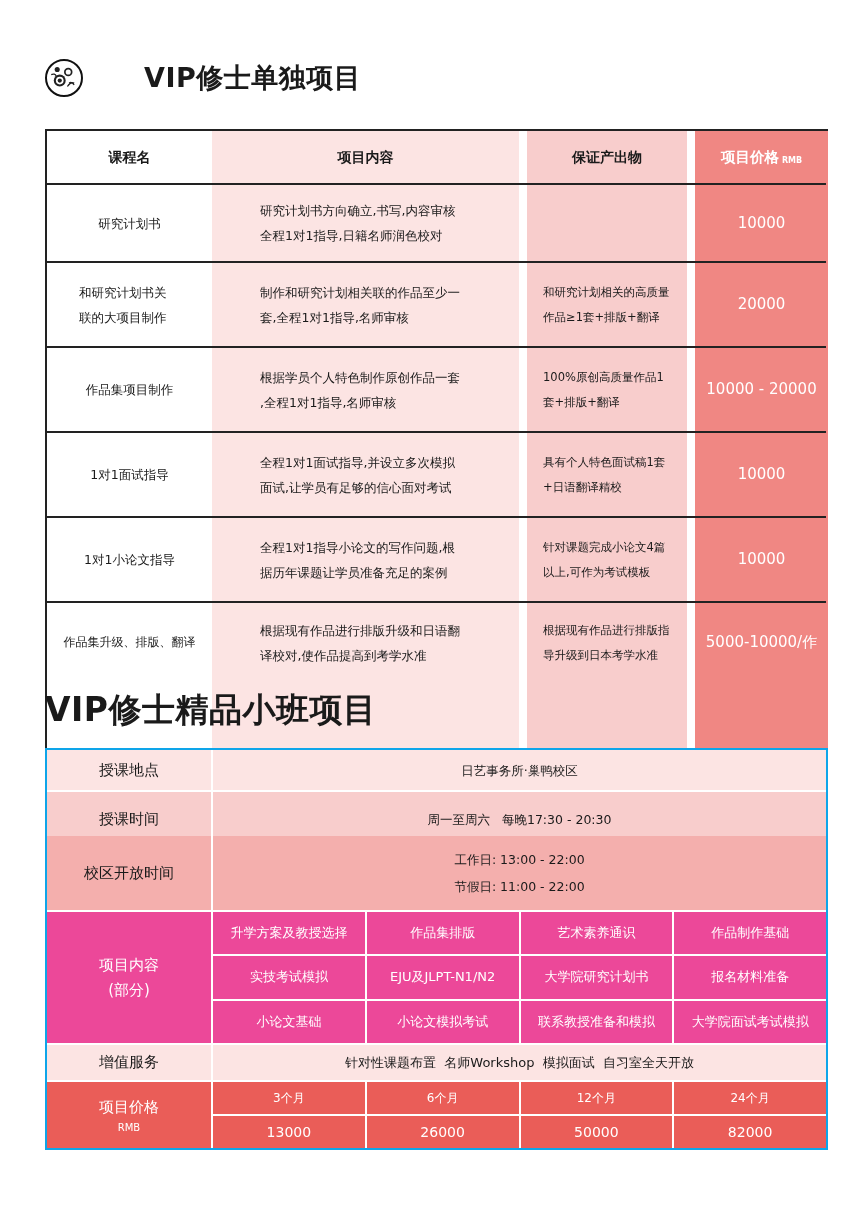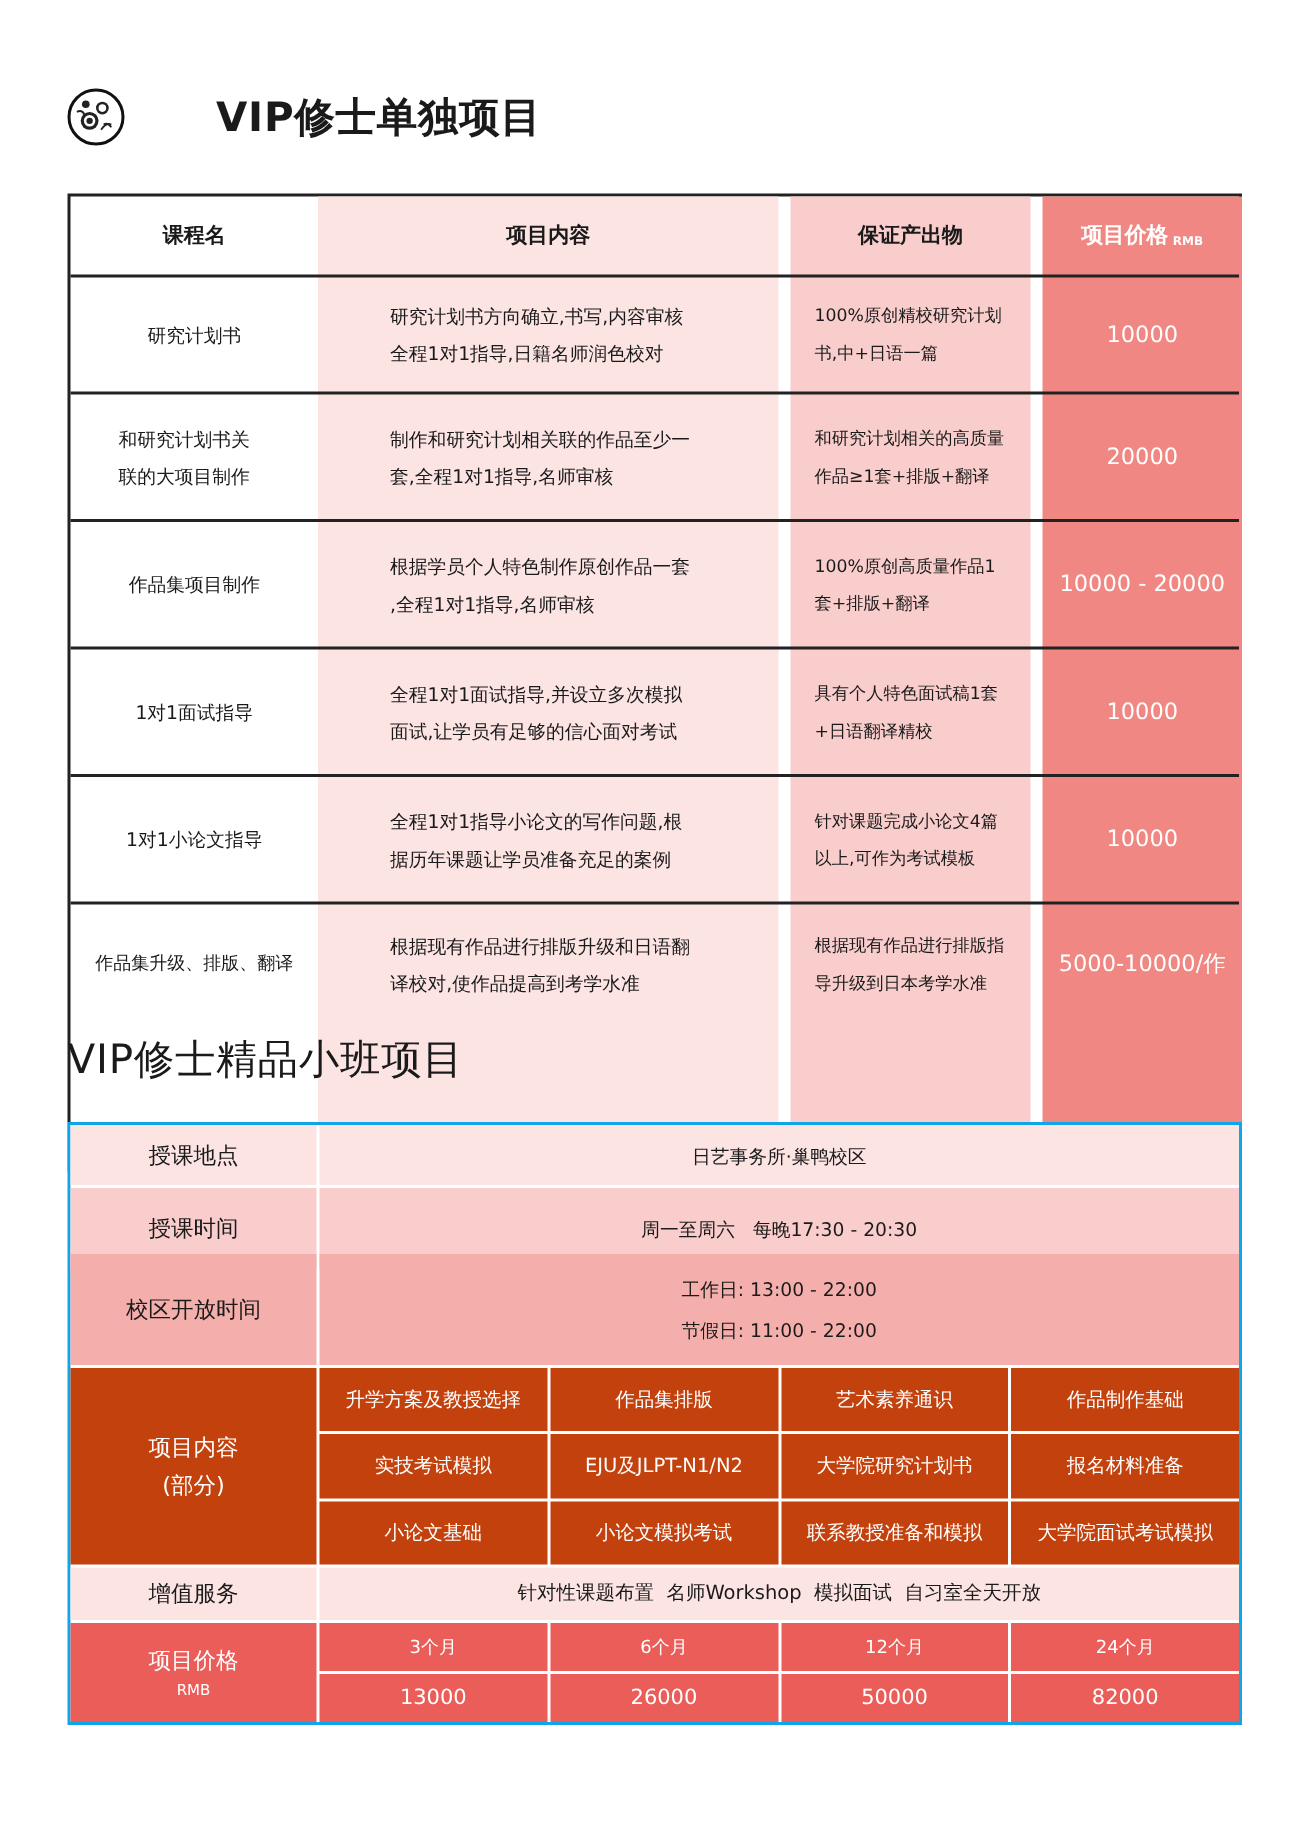--- a/index.html
+++ b/index.html
@@ -3,21 +3,21 @@
 <meta charset="utf-8">
 <style>
   * { box-sizing: border-box; margin: 0; padding: 0; }
   html, body { width: 860px; height: 1216px; background: #ffffff; overflow: hidden; }
   body { position: relative; font-family: "DejaVu Sans", "Liberation Sans", sans-serif; color: #1a1a1a; }
 
   .title1 { position: absolute; left: 45px; top: 56px; height: 44px; display: flex; align-items: center; gap: 45px; }
   .logo { width: 38px; height: 38px; border-radius: 50%; border: 2px solid #111; background: #fff; position: relative; overflow: hidden; margin-right: 16px; }
   .logo svg { width: 100%; height: 100%; display: block; }
   .title1 h1 { font-size: 27px; font-weight: bold; letter-spacing: 0.5px; }
-  .title2 { position: absolute; left: 45px; top: 688px; font-size: 27px; font-weight: normal; letter-spacing: 0.5px; }
+  .title2 { position: absolute; left: 45px; top: 688px; font-size: 33px; font-weight: bold; letter-spacing: 0.5px; }
 
   
   .t1 { position: absolute; left: 45px; top: 110px; width: 783px; height: 652px; border: 2px solid #222; margin-top: 19px; }
   .t1 .col-bg { position: absolute; top: 0; bottom: 0; }
   .t1 .c2bg { left: 165px; width: 307px; background: #fce4e3; }
   .t1 .c3bg { left: 480px; width: 160px; background: #f8cdcc; }
   .t1 .c4bg { left: 648px; width: 133px; background: #f08783; }
   .t1 .row { position: absolute; left: 0; right: 0; display: flex; }
   .t1 .row.bordered { border-top: 2px solid #222; }
   .t1 .cell { position: absolute; top: 0; bottom: 0; display: flex; align-items: center; font-size: 12.5px; line-height: 25px; }
@@ -32,21 +32,21 @@
   
   .t2 { position: absolute; left: 45px; top: 748px; width: 783px; height: 402px; border: 2px solid #0ea5e9; background: #fff; }
   .t2 .r { position: absolute; left: 0; right: 0; }
   .t2 .lab { position: absolute; left: 0; top: 0; bottom: 0; width: 164px; display: flex; flex-direction: column; align-items: center; justify-content: center; font-size: 15px; text-align: center; line-height: 25px; }
   .t2 .val { position: absolute; left: 166px; right: 0; top: 0; bottom: 0; display: flex; flex-direction: column; align-items: center; justify-content: center; font-size: 12.5px; line-height: 27px; }
   .t2 .grid { position: absolute; left: 166px; right: 0; top: 0; bottom: 0; display: grid; grid-template-columns: repeat(4, 1fr); gap: 2px; background: #fff; }
   .t2 .gc { display: flex; align-items: center; justify-content: center; font-size: 13px; color: #fff; }
   .lightpink { background: #fce4e3; }
   .pink2 { background: #f8cdcc; }
   .pink3 { background: #f4afad; }
-  .salmon { background: #c2410c; }
+  .salmon { background: #ec4899; }
   .red { background: #ea5d58; }
   .white-text { color: #fff; }
   .small-rmb { font-size: 10px !important; line-height: 16px; }
 </style>
 </head>
 <body>
 
 <div class="title1">
   <div class="logo">
     <svg viewBox="0 0 40 40">
@@ -80,26 +80,20 @@
   </div>
 
   <div class="row bordered" style="top:52px;height:78px;">
     <div class="cell c1">研究计划书</div>
     <div class="cell c2">
         <div>
           <div>研究计划书方向确立,书写,内容审核</div>
           <div>全程1对1指导,日籍名师润色校对</div>
         </div>
       </div>
-    <div class="cell c3">
-        <div>
-          <div>100%原创精校研究计划</div>
-          <div>书,中+日语一篇</div>
-        </div>
-      </div>
     <div class="cell c4">10000</div>
   </div>
 
   <div class="row bordered" style="top:130px;height:85px;">
     <div class="cell c1" style="justify-content:flex-start;padding-left:32px;text-align:left;">
         <div>
           <div>和研究计划书关</div>
           <div>联的大项目制作</div>
         </div>
       </div>

